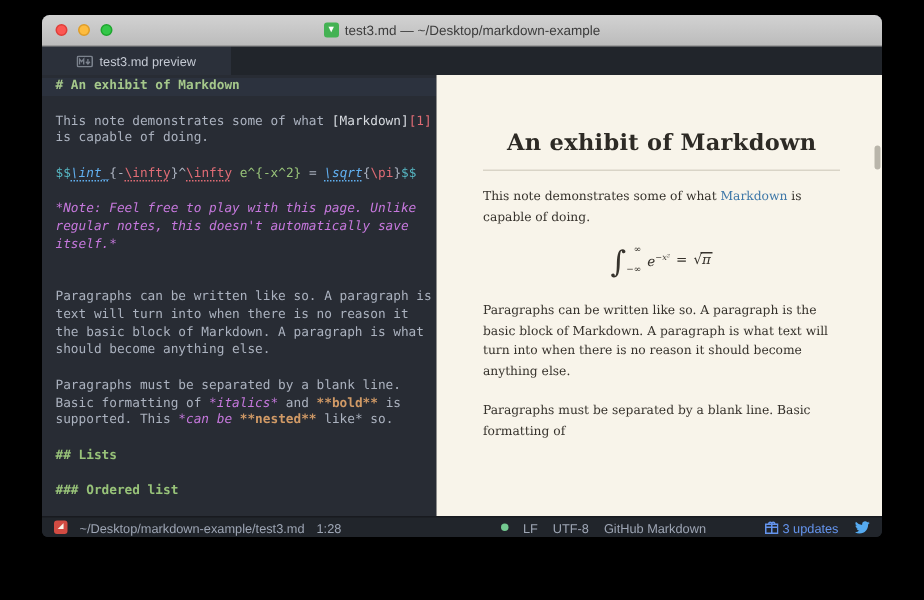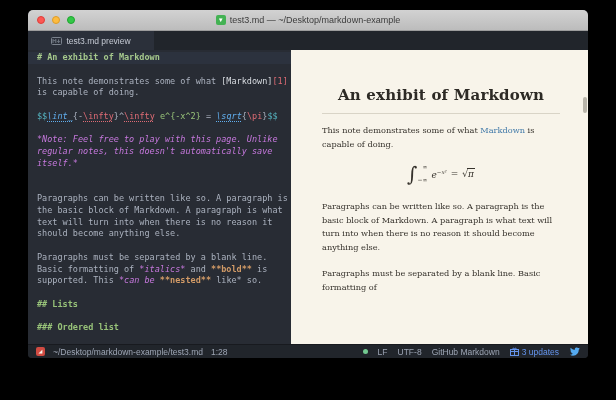--- a/index.html
+++ b/index.html
@@ -84,21 +84,21 @@
   
   .statusbar { height:14px; flex:0 0 14px; background:#21252b; border-top:1px solid #181a1f;
                display:flex; align-items:center; padding:0 8px; gap:9px;
                font-size:8.5px; color:#9da5b4; }
   .sb-left { display:flex; gap:8px; }
   .sb-right { margin-left:auto; display:flex; align-items:center; gap:10px; }
   .md-badge { width:9px; height:9px; background:#d14b42; border-radius:2px;
               display:inline-flex; align-items:center; justify-content:center;
               color:#f8f4ea; font-size:5px; line-height:1; }
   .dot { width:5px; height:5px; border-radius:50%; background:#73c990; display:inline-block; }
-  .updates { display:inline-flex; align-items:center; gap:3px; color:#6494ed; }
+  .updates { display:inline-flex; align-items:center; gap:3px; color:#6494ed;margin-left:29px; }
   .gift { display:block; }
   .bird { display:block; }
 </style>
 </head>
 <body>
 
 <div id="stage">
   <div class="window">
 
     <div class="titlebar">
@@ -136,22 +136,22 @@
             <div class="line"><span class="fg">is capable of doing.</span></div>
             <div class="line">&nbsp;</div>
             <div class="line"><span class="cyan">$$</span><span class="blue wavy">\int_</span><span class="fg">{-</span><span class="red wavy">\infty</span><span class="fg">}^</span><span class="red wavy">\infty</span><span class="green"> e^{-x^2}</span><span class="fg"> = </span><span class="blue wavy">\sqrt</span><span class="fg">{</span><span class="red">\pi</span><span class="fg">}</span><span class="cyan">$$</span></div>
             <div class="line">&nbsp;</div>
             <div class="line"><span class="purple">*Note: Feel free to play with this page. Unlike</span></div>
             <div class="line"><span class="purple">regular notes, this doesn't automatically save</span></div>
             <div class="line"><span class="purple">itself.*</span></div>
             <div class="line">&nbsp;</div>
             <div class="line">&nbsp;</div>
             <div class="line"><span class="fg">Paragraphs can be written like so. A paragraph is</span></div>
+            <div class="line"><span class="fg">text will turn into when there is no reason it</span></div>
             <div class="line"><span class="fg">the basic block of Markdown. A paragraph is what</span></div>
-            <div class="line"><span class="fg">text will turn into when there is no reason it</span></div>
             <div class="line"><span class="fg">should become anything else.</span></div>
             <div class="line">&nbsp;</div>
             <div class="line"><span class="fg">Paragraphs must be separated by a blank line.</span></div>
             <div class="line"><span class="fg">Basic formatting of </span><span class="purple">*italics*</span><span class="fg"> and </span><span class="orange">**bold**</span><span class="fg"> is</span></div>
             <div class="line"><span class="fg">supported. This </span><span class="purple">*can be </span><span class="orange">**nested**</span><span class="fg"> like* so.</span></div>
             <div class="line">&nbsp;</div>
             <div class="line"><span class="h2">## Lists</span></div>
             <div class="line">&nbsp;</div>
             <div class="line"><span class="h2">### Ordered list</span></div>
           </div>

